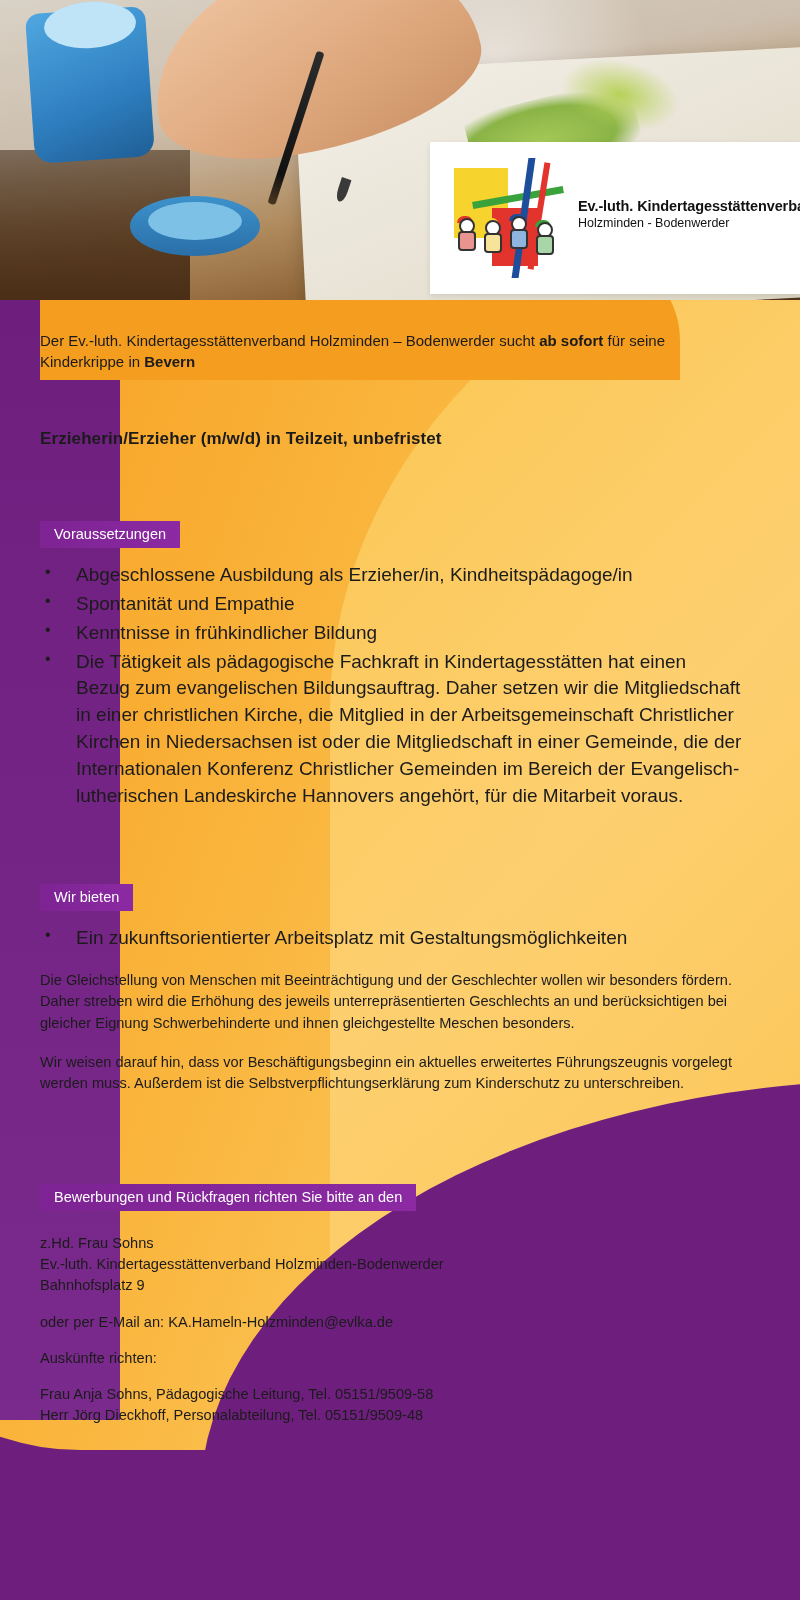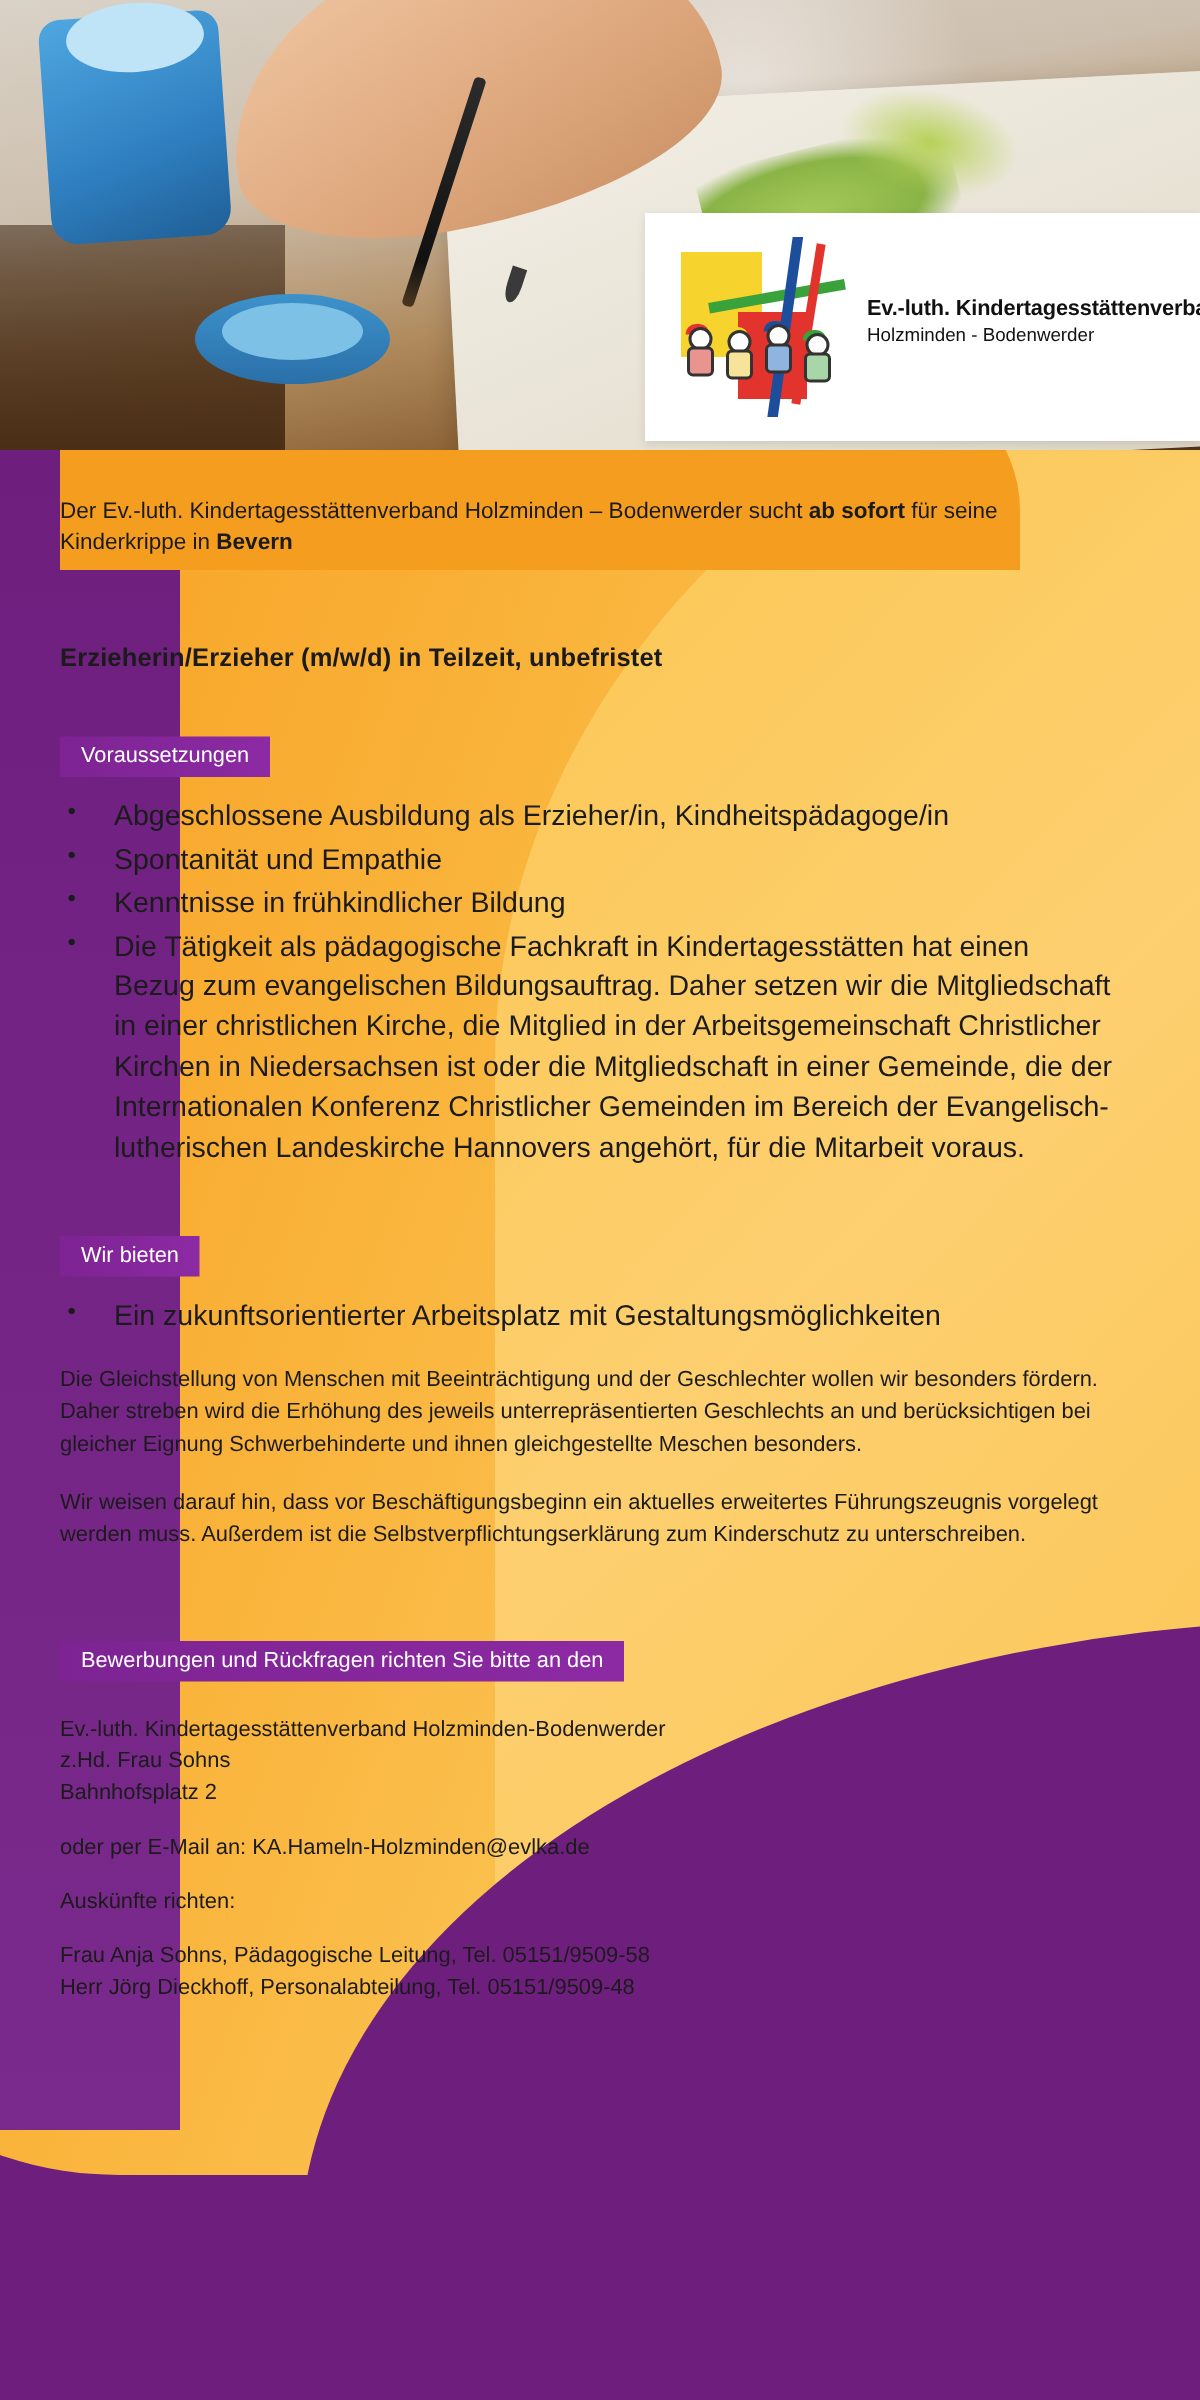--- a/index.html
+++ b/index.html
@@ -307,21 +307,21 @@
     letter-spacing: 0.1px;
   }
 
   .section-tag {
     display: inline-block;
     background: #7b1fa2;
     background: linear-gradient(90deg, #7d2393 0%, #8c2aa3 100%);
     color: #ffffff;
     font-size: 14.5px;
     padding: 5px 14px 6px 14px;
-    margin-top: 42px;
+    margin-top: 72px;
   }
   .tag-wrap { display: block; }
 
   ul.bullets {
     list-style: none;
     margin: 14px 0 0 0;
     padding: 0;
   }
   ul.bullets > li {
     position: relative;
@@ -436,23 +436,23 @@
         <li>Ein zukunftsorientierter Arbeitsplatz mit Gestaltungsmöglichkeiten</li>
       </ul>
     </div>
 
     <p class="para">Die Gleichstellung von Menschen mit Beeinträchtigung und der Geschlechter wollen wir besonders fördern. Daher streben wird die Erhöhung des jeweils unterrepräsentierten Geschlechts an und berücksichtigen bei gleicher Eignung Schwerbehinderte und ihnen gleichgestellte Meschen besonders.</p>
     <p class="para">Wir weisen darauf hin, dass vor Beschäftigungsbeginn ein aktuelles erweitertes Führungszeugnis vorgelegt werden muss. Außerdem ist die Selbstverpflichtungserklärung zum Kinderschutz zu unterschreiben.</p>
 
     <div class="tag-wrap" style="margin-top:18px;">
       <span class="section-tag">Bewerbungen und Rückfragen richten Sie bitte an den</span>
       <div class="contact-block">
+        <div>z.Hd. Frau Sohns</div>
         <div>Ev.-luth. Kindertagesstättenverband Holzminden-Bodenwerder</div>
-        <div>z.Hd. Frau Sohns</div>
-        <div>Bahnhofsplatz 2</div>
+        <div>Bahnhofsplatz 9</div>
         <div class="gap"></div>
         <div>oder per E-Mail an: KA.Hameln-Holzminden@evlka.de</div>
         <div class="gap"></div>
         <div>Auskünfte richten:</div>
         <div class="gap"></div>
         <div>Frau Anja Sohns, Pädagogische Leitung, Tel. 05151/9509-58</div>
         <div>Herr Jörg Dieckhoff, Personalabteilung, Tel. 05151/9509-48</div>
       </div>
     </div>
 

